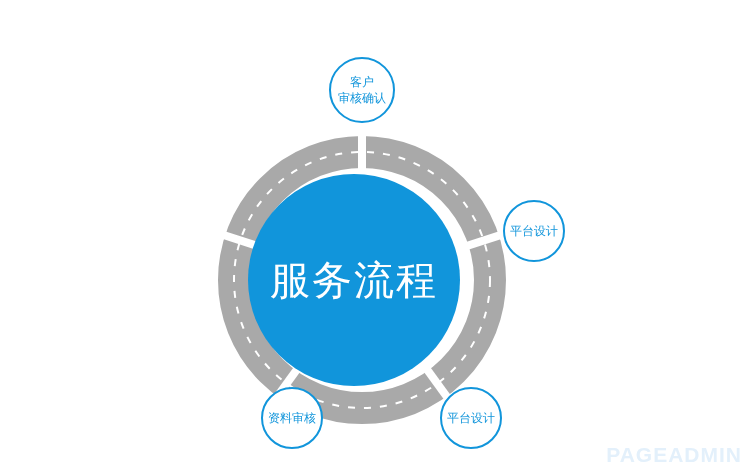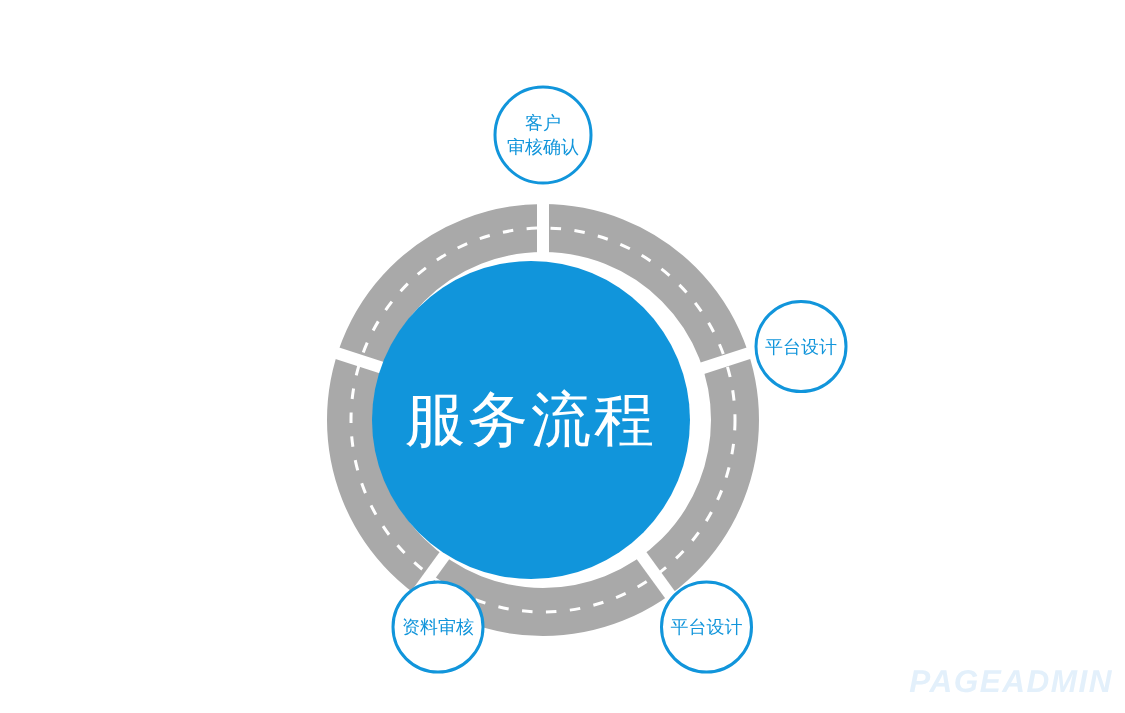--- a/index.html
+++ b/index.html
@@ -69,21 +69,20 @@
   #node-1 { left: 503px; top: 200px; width: 62px; height: 62px; align-items: center; }
   #node-2 { left: 440px; top: 387px; width: 62px; height: 62px; }
   #node-3 { left: 217px; top: 387px; width: 62px; height: 62px; margin-left: 44px; }
   #node-4 { left: 157px; top: 198px; width: 66px; height: 66px; }
   #watermark {
     position: absolute;
     right: 8px;
     bottom: 8px;
     font-size: 21px;
     font-weight: bold;
-    font-style: italic;
     letter-spacing: 1px;
     color: #e3f0fb;
     font-family: "Liberation Sans", sans-serif;
     user-select: none;
   }
 </style>
 </head>
 <body>
 
 <div id="diagram-stage">

